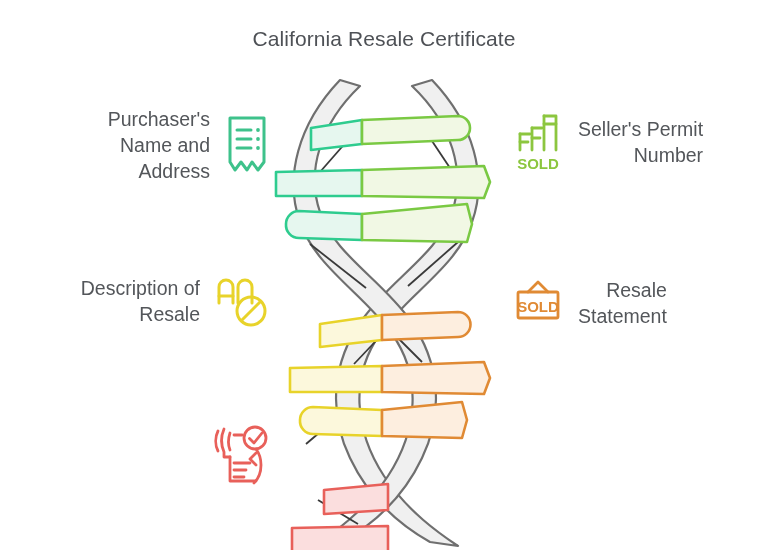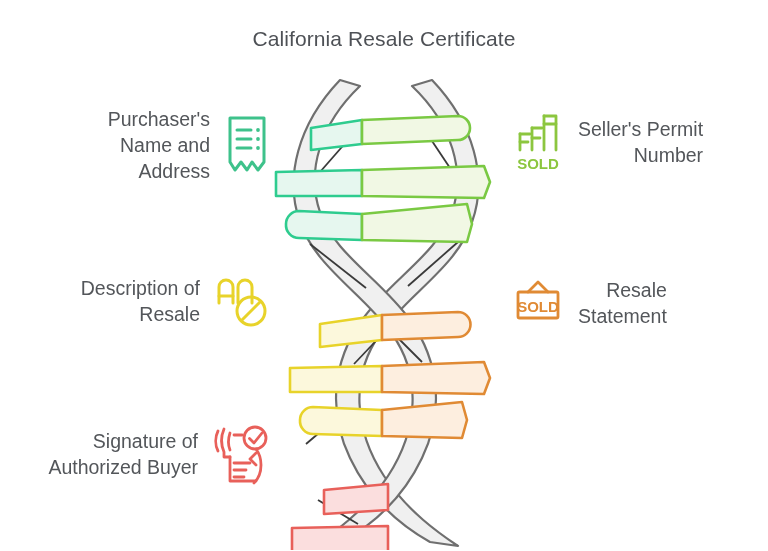--- a/index.html
+++ b/index.html
@@ -178,22 +178,20 @@
 
         <path d="M24,30 L24,14 a7,7 0 0 1 14,0 L38,30" fill="none" stroke="#e8d32a" stroke-width="3" stroke-linecap="round"></path>
 
         <circle cx="37" cy="38" r="14" fill="none" stroke="#e8d32a" stroke-width="3"></circle>
         <line x1="27.5" y1="47.5" x2="46.5" y2="28.5" stroke="#e8d32a" stroke-width="3" stroke-linecap="round"></line>
       </svg>
     </div>
   </div>
 
   <div class="row left" id="row-signature">
-    <div class="label">Signature of
-Authorized Buyer</div>
     <div class="icon">
       <svg width="58" height="62" viewBox="0 0 58 62" xmlns="http://www.w3.org/2000/svg">
         <g fill="none" stroke="#e8605a" stroke-width="2.8" stroke-linecap="round" stroke-linejoin="round">
 
           <path d="M6,8 C3,14 3,22 6,28"></path>
           <path d="M12,6 C9,13 9,22 12,29 L12,34 L18,34"></path>
           <path d="M18,10 C16,16 16,22 18,27"></path>
 
           <circle cx="43" cy="15" r="11"></circle>
           <path d="M37.5,15.5 L42,20 L50,10"></path>

